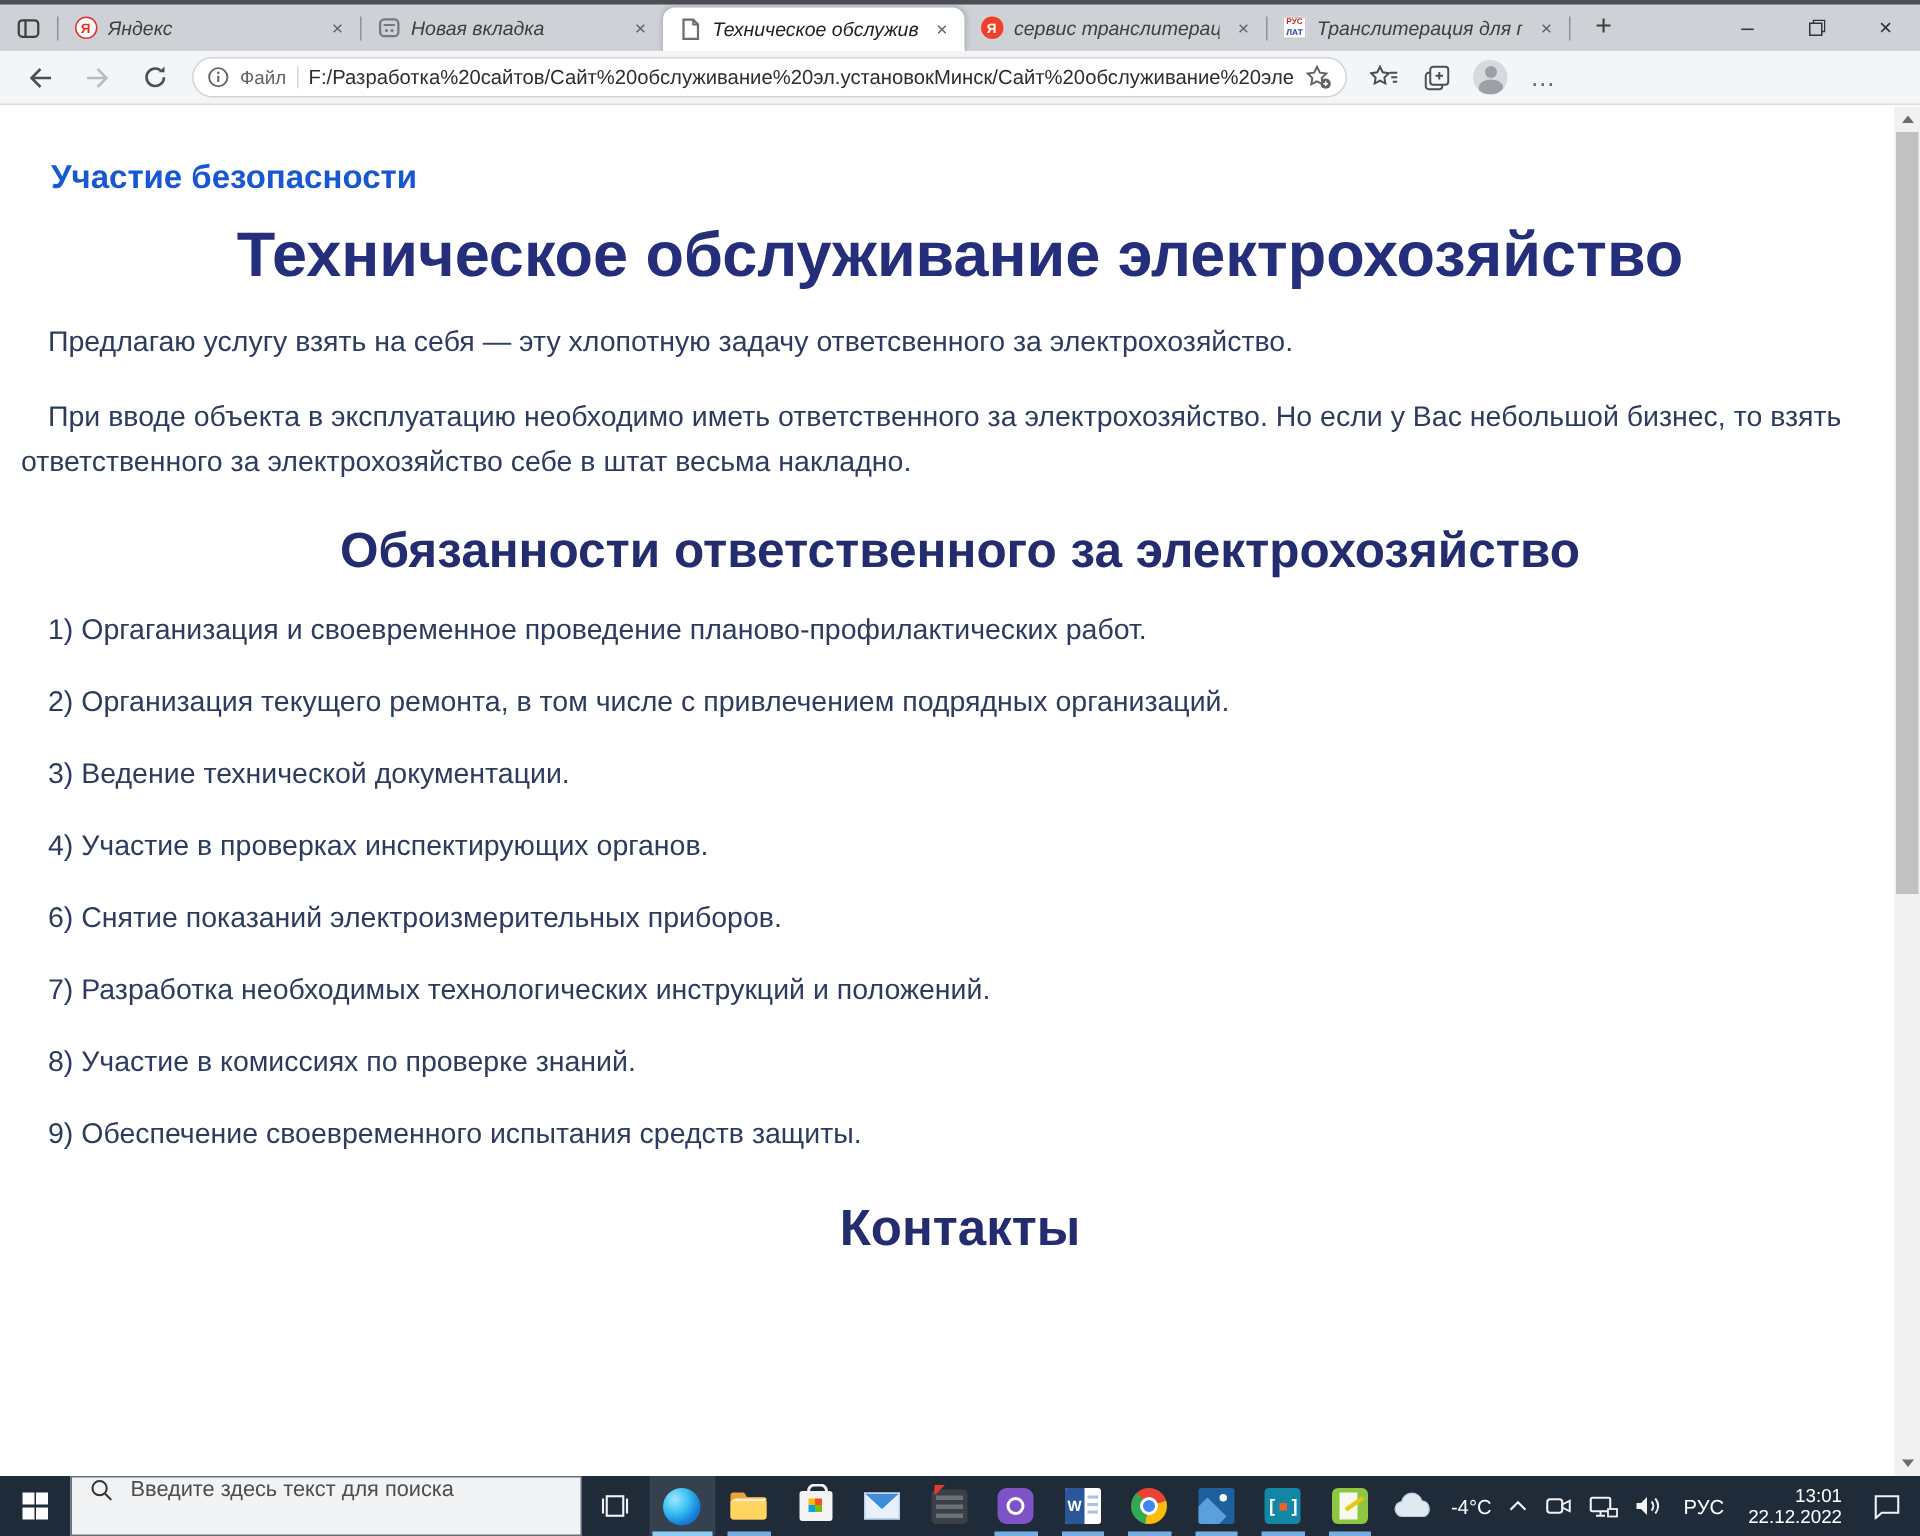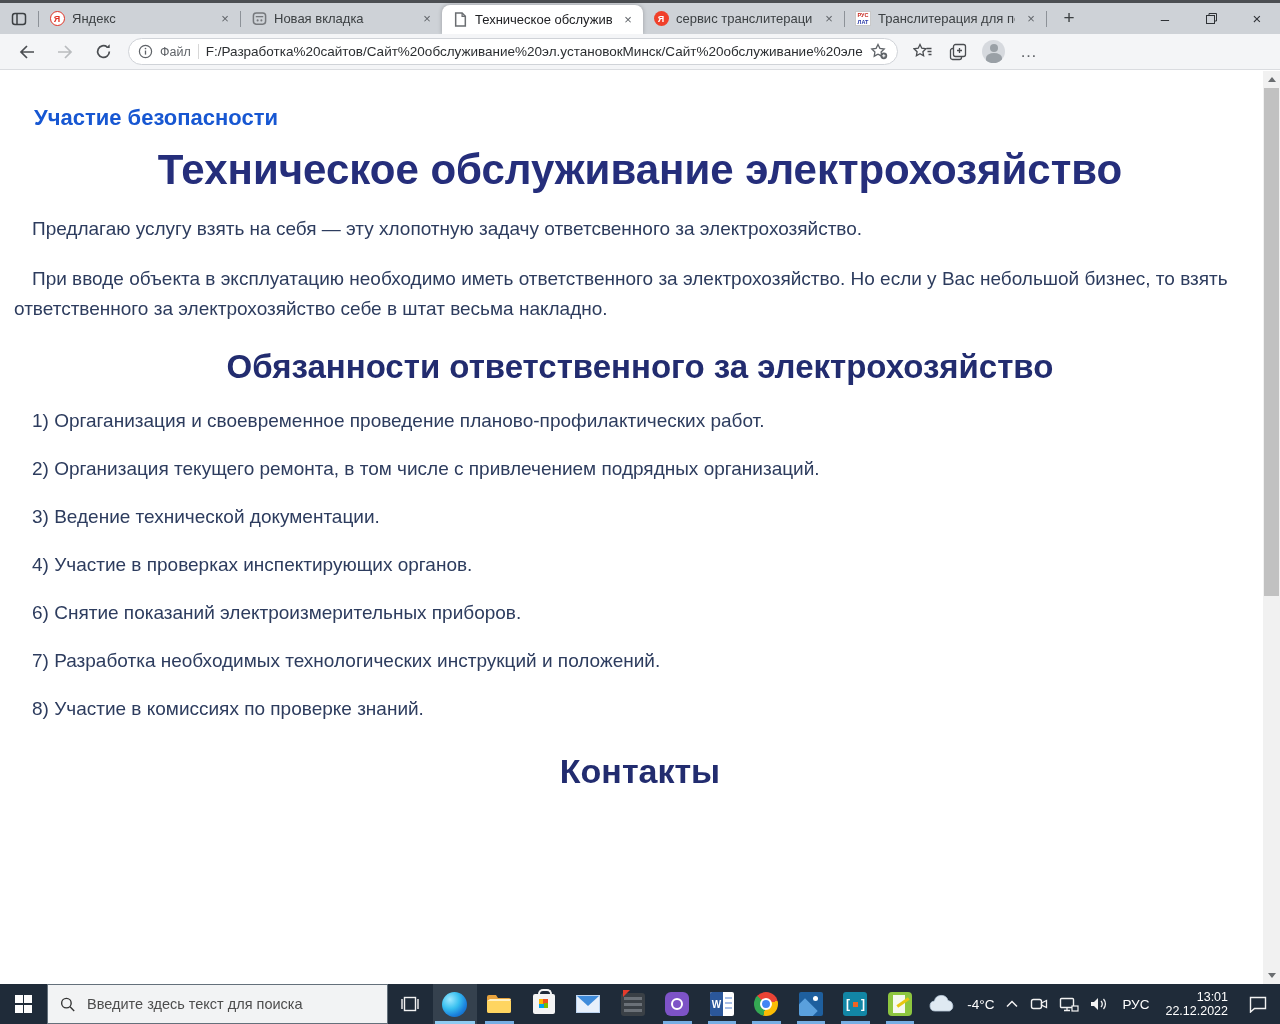--- a/index.html
+++ b/index.html
@@ -19,21 +19,21 @@
     box-shadow:0 0 4px rgba(0,0,0,.25); color:#202124; }
   .favicon { width:16px; height:16px; flex:0 0 16px; display:flex;
     align-items:center; justify-content:center; }
   .fav-yandex-o { width:15px; height:15px; border:1.5px solid #e03325; border-radius:50%;
     color:#e03325; font-size:9px; font-weight:bold; display:flex; align-items:center; justify-content:center; background:#fff; }
   .fav-yandex-f { width:15px; height:15px; background:#f0402a; border-radius:50%;
     color:#fff; font-size:9px; font-weight:bold; display:flex; align-items:center; justify-content:center; }
   .fav-ruslat { width:16px; height:15px; background:#fff; border:1px solid #c9c9c9;
     font-size:5.5px; font-weight:bold; line-height:6.5px; text-align:center; }
   .fav-ruslat .r { color:#c6271d; } .fav-ruslat .l { color:#2838a8; }
-  .tab-label { flex:1; white-space:nowrap; overflow:hidden; }
+  .tab-label { flex:1; white-space:nowrap; overflow:hidden;font-style:italic; }
   .tab-close { width:18px; height:18px; border-radius:4px; display:flex; align-items:center;
     justify-content:center; font-size:13px; color:#5f6368; }
   .new-tab { width:28px; height:28px; margin:0 0 2px 8px; font-size:19px; color:#3c4043;
     display:flex; align-items:center; justify-content:center; align-self:center; }
   .win-controls { margin-left:auto; display:flex; height:31px; align-self:flex-start; }
   .win-btn { width:46px; height:31px; display:flex; align-items:center; justify-content:center;
     color:#2f3236; font-size:15px; }
 
   
   .toolbar { position:absolute; top:34px; left:0; right:0; height:36px; background:#f4f5f7;
@@ -80,21 +80,21 @@
     border:1px solid #a9a9a9; border-left:none; font-size:12px; color:#1b1b1b;
     display:flex; align-items:center; padding:0 5px; white-space:nowrap; overflow:hidden; }
 
   
   .taskbar { position:absolute; bottom:0; left:0; right:0; height:40px; background:#1f2b39;
     display:flex; align-items:stretch; color:#fff; }
   .start { width:48px; display:flex; align-items:center; justify-content:center; }
   .win-logo { display:grid; grid-template-columns:8px 8px; grid-template-rows:8px 8px; gap:1.5px; }
   .win-logo span { background:#fdfdfd; }
   .tb-search { width:344px; background:#f2f3f4; border:1px solid #64707b; display:flex;
-    align-items:center; gap:11px; padding:0 12px; }
+    align-items:flex-start; gap:11px; padding:0 12px; }
   .tb-search input { border:none; outline:none; background:transparent; font-size:14.5px;
     width:100%; color:#333; font-family:inherit; }
   .tb-search input::placeholder { color:#4d4d4d; opacity:1; }
   .tb-app { width:45px; position:relative; display:flex; align-items:center; justify-content:center; }
   .tb-app.run::after { content:''; position:absolute; bottom:0; left:8px; right:8px; height:3px; background:#76aee3; }
   .tb-app.active-app { background:#35414e; }
   .tb-app.active-app::after { content:''; position:absolute; bottom:0; left:2px; right:2px; height:3px; background:#8ecbf2; }
   .edge-logo { width:25px; height:25px; border-radius:50%;
     background:radial-gradient(circle at 32% 30%, #9fe8ff 0%, #38c0f0 38%, #1a7edb 68%, #0c59a4 100%); }
   .chrome-logo { width:24px; height:24px; border-radius:50%; position:relative;
@@ -283,20 +283,21 @@
     <p class="body-par">При вводе объекта в эксплуатацию необходимо иметь ответственного за электрохозяйство. Но если у Вас небольшой бизнес, то взять ответственного за электрохозяйство себе в штат весьма накладно.</p>
     <h2 class="section-h">Обязанности ответственного за электрохозяйство</h2>
     <div class="duties">
       <div class="duty">1) Оргаганизация и своевременное проведение планово-профилактических работ.</div>
       <div class="duty">2) Организация текущего ремонта, в том числе с привлечением подрядных организаций.</div>
       <div class="duty">3) Ведение технической документации.</div>
       <div class="duty">4) Участие в проверках инспектирующих органов.</div>
       <div class="duty">6) Снятие показаний электроизмерительных приборов.</div>
       <div class="duty">7) Разработка необходимых технологических инструкций и положений.</div>
       <div class="duty">8) Участие в комиссиях по проверке знаний.</div>
+      <div class="duty">9) Обеспечение своевременного испытания средств защиты.</div>
     </div>
     <h2 class="contacts-h">Контакты</h2>
   </div>
 
   <div class="scrollbar">
     <div class="sb-arrow up">
         <span class="sb-tri-up"></span>
       </div>
     <div class="sb-thumb"></div>
     <div class="sb-arrow down">

